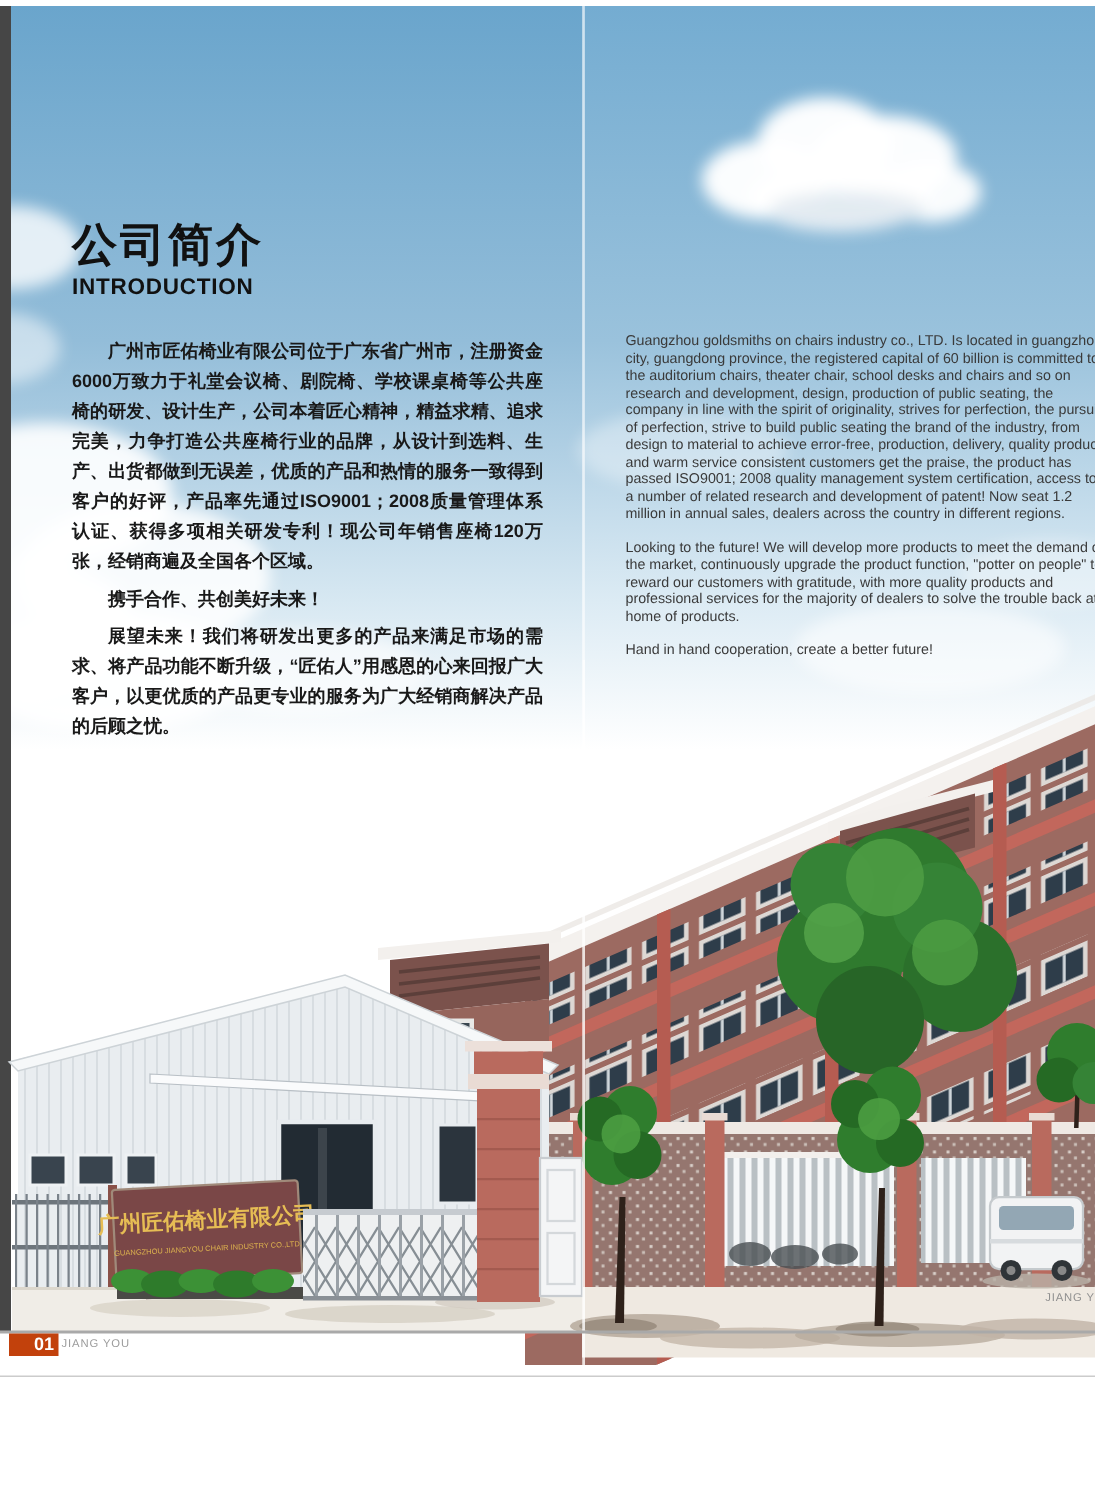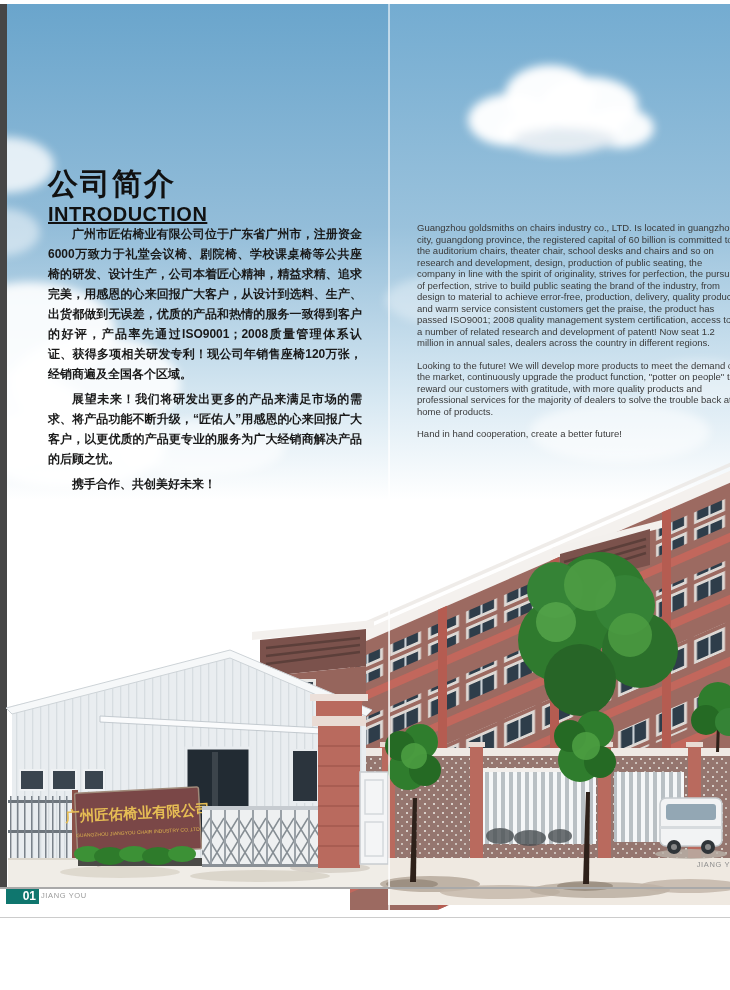--- a/index.html
+++ b/index.html
@@ -4,28 +4,28 @@
 <style>
   html,body{margin:0;padding:0;background:#ffffff;}
   .canvas{position:relative;width:730px;height:990px;background:#ffffff;overflow:hidden;
           font-family:"Liberation Sans","DejaVu Sans",sans-serif;}
   .edge-strip{position:absolute;left:0;top:4px;width:7px;height:884px;background:#464646;}
   .sky-svg{position:absolute;left:0;top:0;z-index:0;}
   .photo-svg{position:absolute;left:0;top:440px;z-index:1;}
   .textlayer{position:absolute;z-index:2;}
   .title-block{left:48px;top:148px;color:#111;}
   .title-cn{font-size:30px;font-weight:700;letter-spacing:2px;line-height:1.05;}
-  .title-en{font-size:20px;font-weight:700;letter-spacing:0.5px;margin-top:3px;text-decoration:underline;}
+  .title-en{font-size:15px;font-weight:700;letter-spacing:0.5px;margin-top:3px;}
   .cn-text{left:48px;top:224px;width:314px;color:#191919;}
   .cn-text p{margin:0 0 5px 0;font-size:12px;line-height:20px;font-weight:600;
              text-align:justify;text-indent:2em;}
   .en-text{left:417px;top:222px;width:322px;color:#3a3a3a;}
   .en-text p{margin:0 0 11px 0;font-size:9.5px;line-height:11.5px;text-align:left;}
   .footer-line{position:absolute;left:0;top:887px;width:730px;height:2px;background:#a9a9a9;z-index:3;}
-  .page-badge{position:absolute;left:6px;top:889px;width:33px;height:15px;background:#0f766e;
+  .page-badge{position:absolute;left:6px;top:889px;width:33px;height:15px;background:#c2410c;
               color:#fff;font-size:12px;font-weight:700;text-align:right;line-height:15px;
               padding-right:3px;box-sizing:border-box;z-index:4;}
   .brand-left{position:absolute;left:41px;top:891px;font-size:7.5px;color:#9b9b9b;
               letter-spacing:0.6px;z-index:4;}
   .brand-right{position:absolute;right:0px;top:860px;font-size:7.5px;color:#8f8f8f;
                letter-spacing:0.6px;z-index:4;}
   .bottom-edge{position:absolute;left:0;top:917px;width:730px;height:1px;background:#cccccc;z-index:3;}
   .seam{position:absolute;left:388px;top:4px;width:2px;height:914px;
         background:rgba(255,255,255,0.55);z-index:2;}
 </style>
@@ -275,29 +275,29 @@
       <rect x="660" y="826" width="62" height="3" fill="#d7dbde"></rect>
       <circle cx="674" cy="847" r="7" fill="#2f3438"></circle>
         <circle cx="674" cy="847" r="3" fill="#888"></circle>
       <circle cx="708" cy="847" r="7" fill="#2f3438"></circle>
         <circle cx="708" cy="847" r="3" fill="#888"></circle>
     </g>
 
     <rect x="388.5" y="440" width="1.5" height="470" fill="#ffffff" opacity="0.55"></rect>
   </svg>
 
-  <div class="textlayer title-block" style="position:absolute;margin-top:20px;">
+  <div class="textlayer title-block" style="position:absolute;">
     <div class="title-cn">公司简介</div>
     <div class="title-en">INTRODUCTION</div>
   </div>
 
   <div class="textlayer cn-text" style="position:absolute;">
-    <p>广州市匠佑椅业有限公司位于广东省广州市，注册资金6000万致力于礼堂会议椅、剧院椅、学校课桌椅等公共座椅的研发、设计生产，公司本着匠心精神，精益求精、追求完美，用感恩的心来回报广大客户，从设计到选料、生产、出货都做到无误差，优质的产品和热情的服务一致得到客户的好评，产品率先通过ISO9001；2008质量管理体系认证、获得多项相关研发专利！现公司年销售座椅120万张，经销商遍及全国各个区域。</p>
+    <p>广州市匠佑椅业有限公司位于广东省广州市，注册资金6000万致力于礼堂会议椅、剧院椅、学校课桌椅等公共座椅的研发、设计生产，公司本着匠心精神，精益求精、追求完美，力争打造公共座椅行业的品牌，从设计到选料、生产、出货都做到无误差，优质的产品和热情的服务一致得到客户的好评，产品率先通过ISO9001；2008质量管理体系认证、获得多项相关研发专利！现公司年销售座椅120万张，经销商遍及全国各个区域。</p>
+    <p>携手合作、共创美好未来！</p>
     <p>展望未来！我们将研发出更多的产品来满足市场的需求、将产品功能不断升级，“匠佑人”用感恩的心来回报广大客户，以更优质的产品更专业的服务为广大经销商解决产品的后顾之忧。</p>
-    <p>携手合作、共创美好未来！</p>
   </div>
 
   <div class="textlayer en-text" style="position:absolute;">
     <p>Guangzhou goldsmiths on chairs industry co., LTD. Is located in guangzhou city, guangdong province, the registered capital of 60 billion is committed to the auditorium chairs, theater chair, school desks and chairs and so on research and development, design, production of public seating, the company in line with the spirit of originality, strives for perfection, the pursuit of perfection, strive to build public seating the brand of the industry, from design to material to achieve error-free, production, delivery, quality products and warm service consistent customers get the praise, the product has passed ISO9001; 2008 quality management system certification, access to a number of related research and development of patent! Now seat 1.2 million in annual sales, dealers across the country in different regions.</p>
     <p>Looking to the future! We will develop more products to meet the demand of the market, continuously upgrade the product function, "potter on people" to reward our customers with gratitude, with more quality products and professional services for the majority of dealers to solve the trouble back at home of products.</p>
     <p>Hand in hand cooperation, create a better future!</p>
   </div>
 
   <div class="footer-line"></div>
   <div class="page-badge">01</div>

